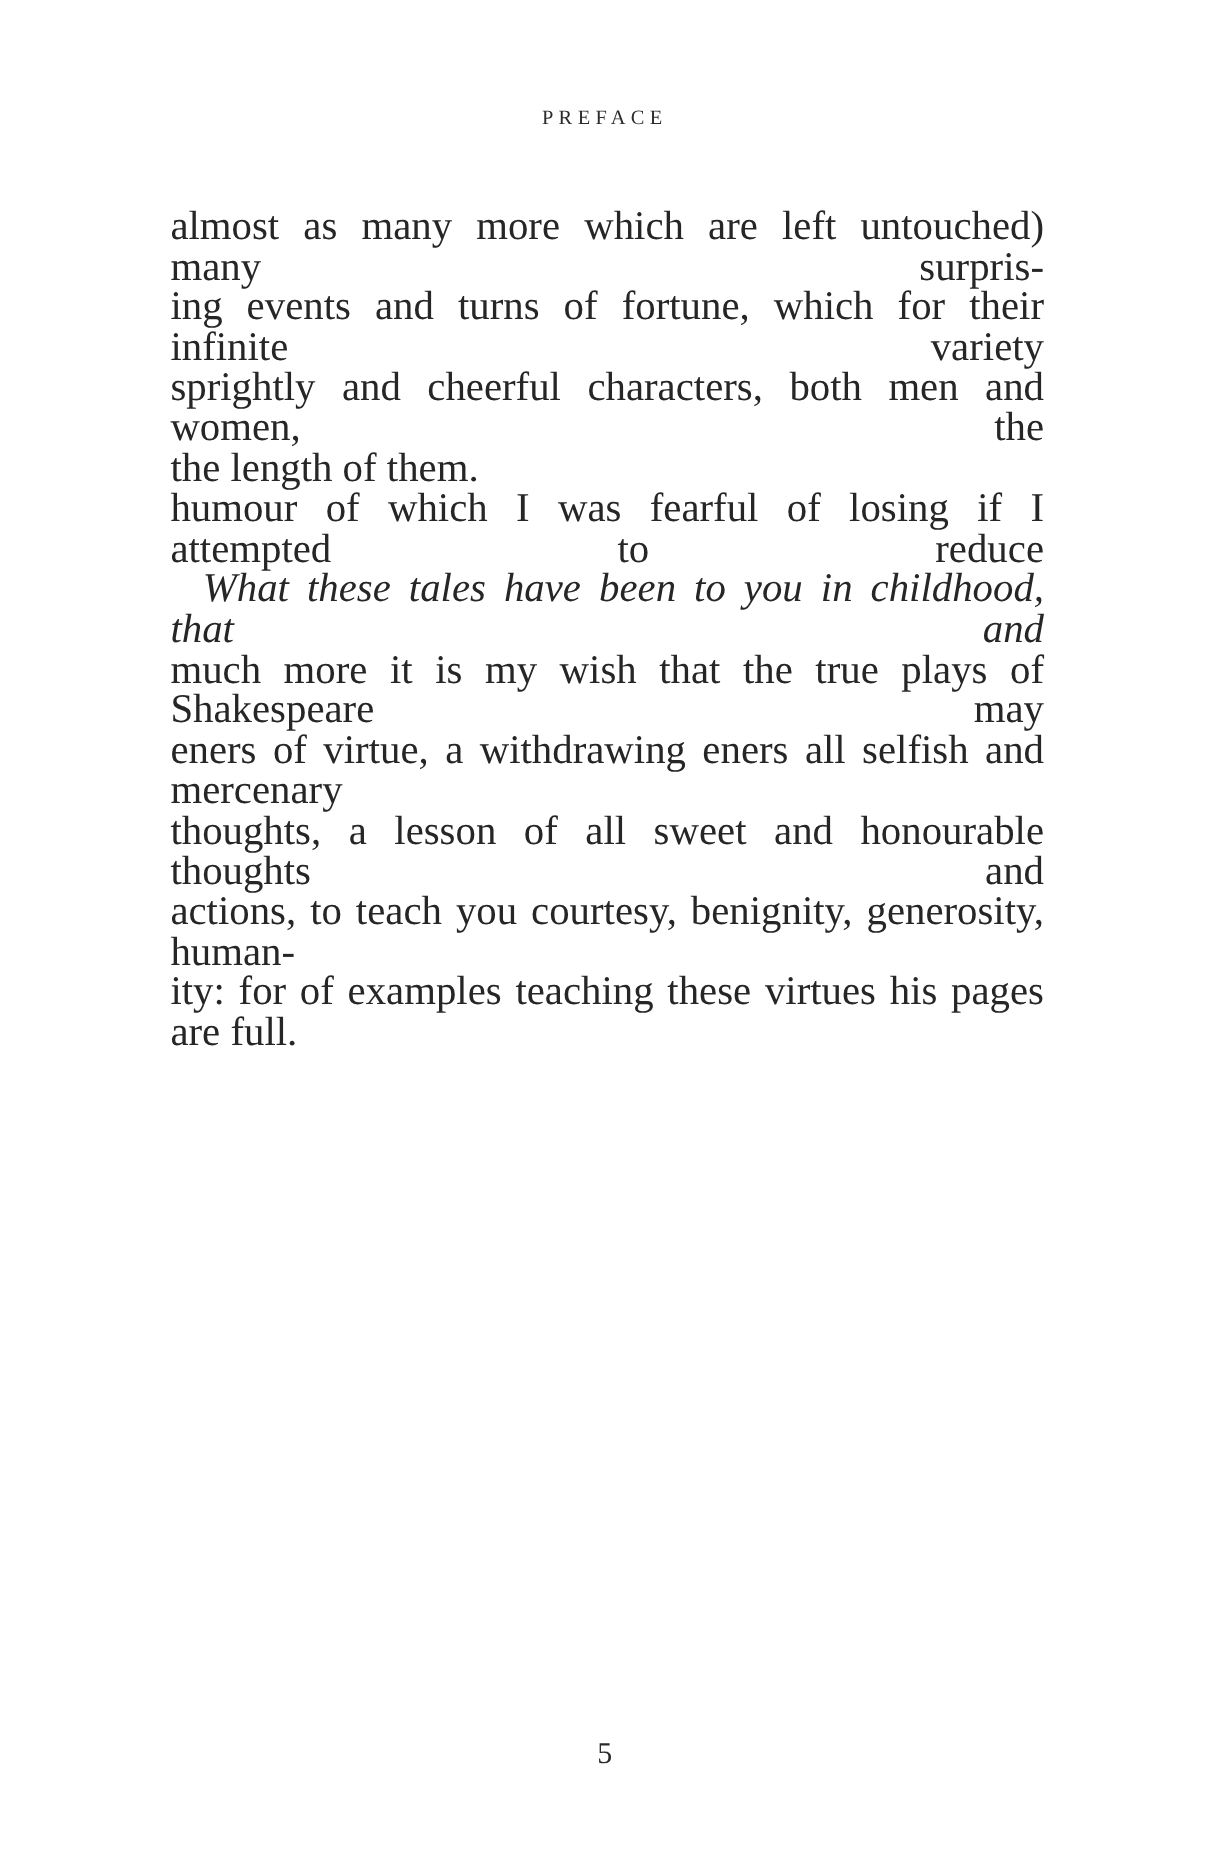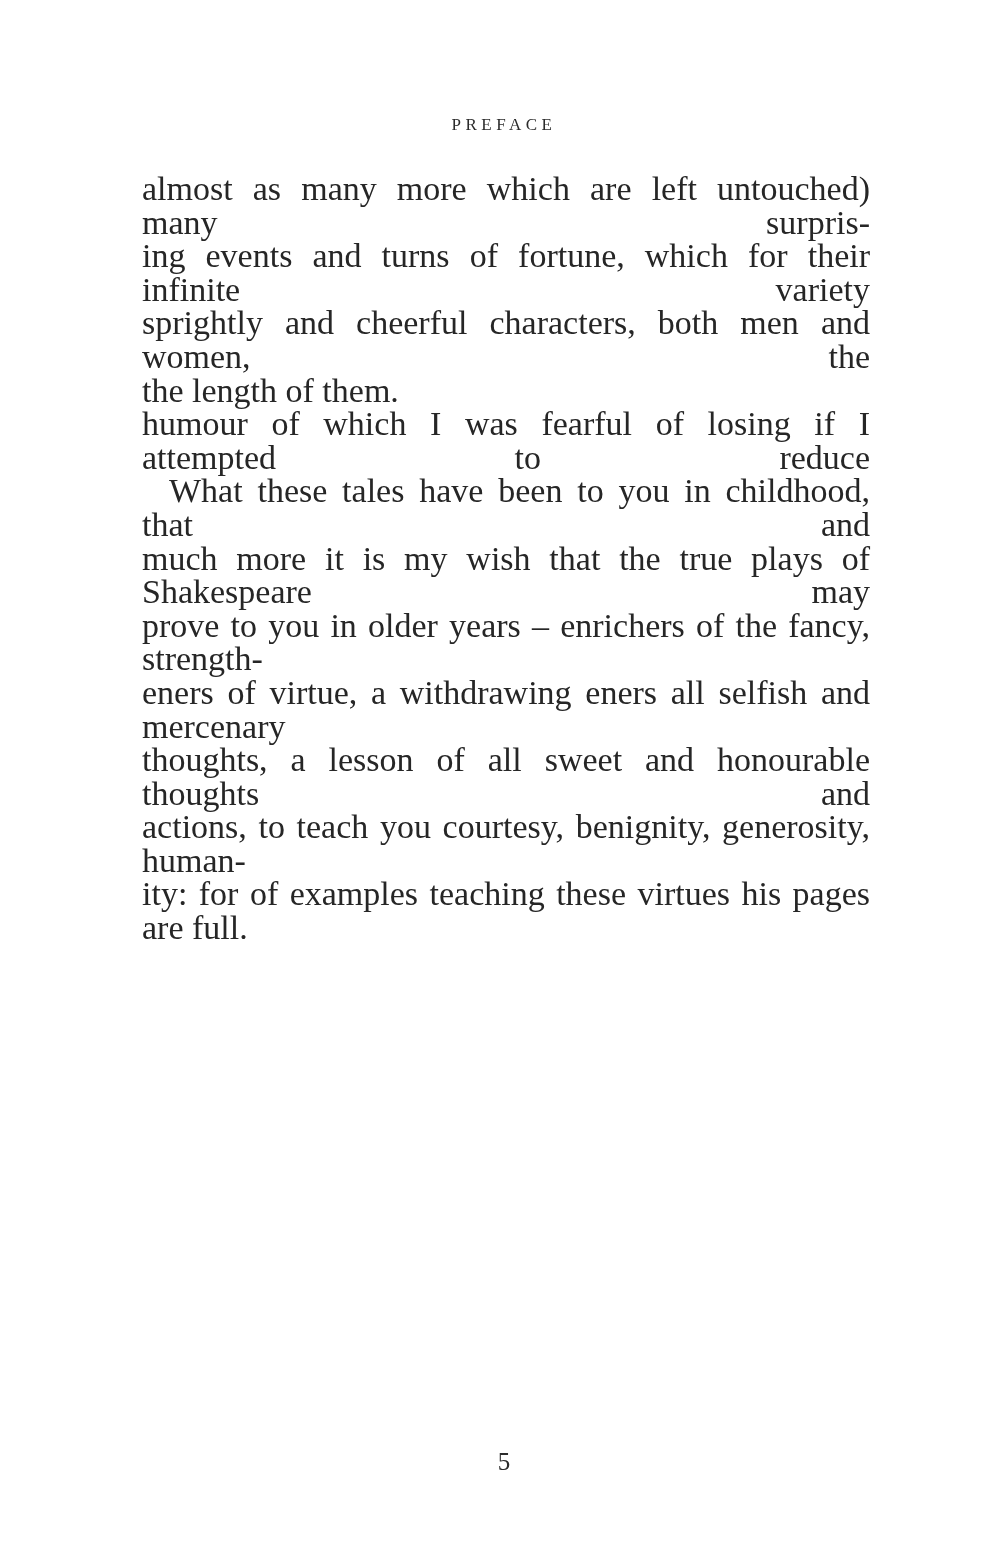--- a/index.html
+++ b/index.html
@@ -18,41 +18,41 @@
   }
   .running-head {
     position: absolute;
     top: 88px;
     left: 0;
     right: 0;
     text-align: center;
     font-size: 17px;
     letter-spacing: 4.5px;
     color: #2b2b2b;
-    margin-top: 27px;
   }
   .body-text {
     position: absolute;
     top: 172px;
     left: 142px;
     width: 728px;
     font-size: 34px;
     line-height: 33.6px;
     color: #262626;
   }
   .line {
     text-align: justify;
     text-align-last: justify;
     white-space: normal;
   }
   .line.para-end {
     text-align-last: left;
   }
   .line.indent {
     text-indent: 27px;
+    font-style: italic;
   }
   .folio {
     position: absolute;
     top: 1448px;
     left: 0;
     right: 0;
     text-align: center;
     font-size: 25px;
     color: #2b2b2b;
   }
@@ -70,21 +70,20 @@
       <div class="line">almost as many more which are left untouched) many surpris-</div>
       <div class="line">ing events and turns of fortune, which for their infinite variety</div>
       <div class="line">sprightly and cheerful characters, both men and women, the</div>
       <div class="line para-end">the length of them.</div>
       <div class="line">humour of which I was fearful of losing if I attempted to reduce</div>
     </div>
 
     <div class="paragraph">
       <div class="line indent">What these tales have been to you in childhood, that and</div>
       <div class="line">much more it is my wish that the true plays of Shakespeare may</div>
-      <div class="line">prove to you in older years – enrichers of the fancy, strength-</div>
       <div class="line">eners of virtue, a withdrawing eners all selfish and mercenary</div>
       <div class="line">thoughts, a lesson of all sweet and honourable thoughts and</div>
       <div class="line">actions, to teach you courtesy, benignity, generosity, human-</div>
       <div class="line para-end">ity: for of examples teaching these virtues his pages are full.</div>
     </div>
 
   </div>
 
   <div class="folio">5</div>
 

